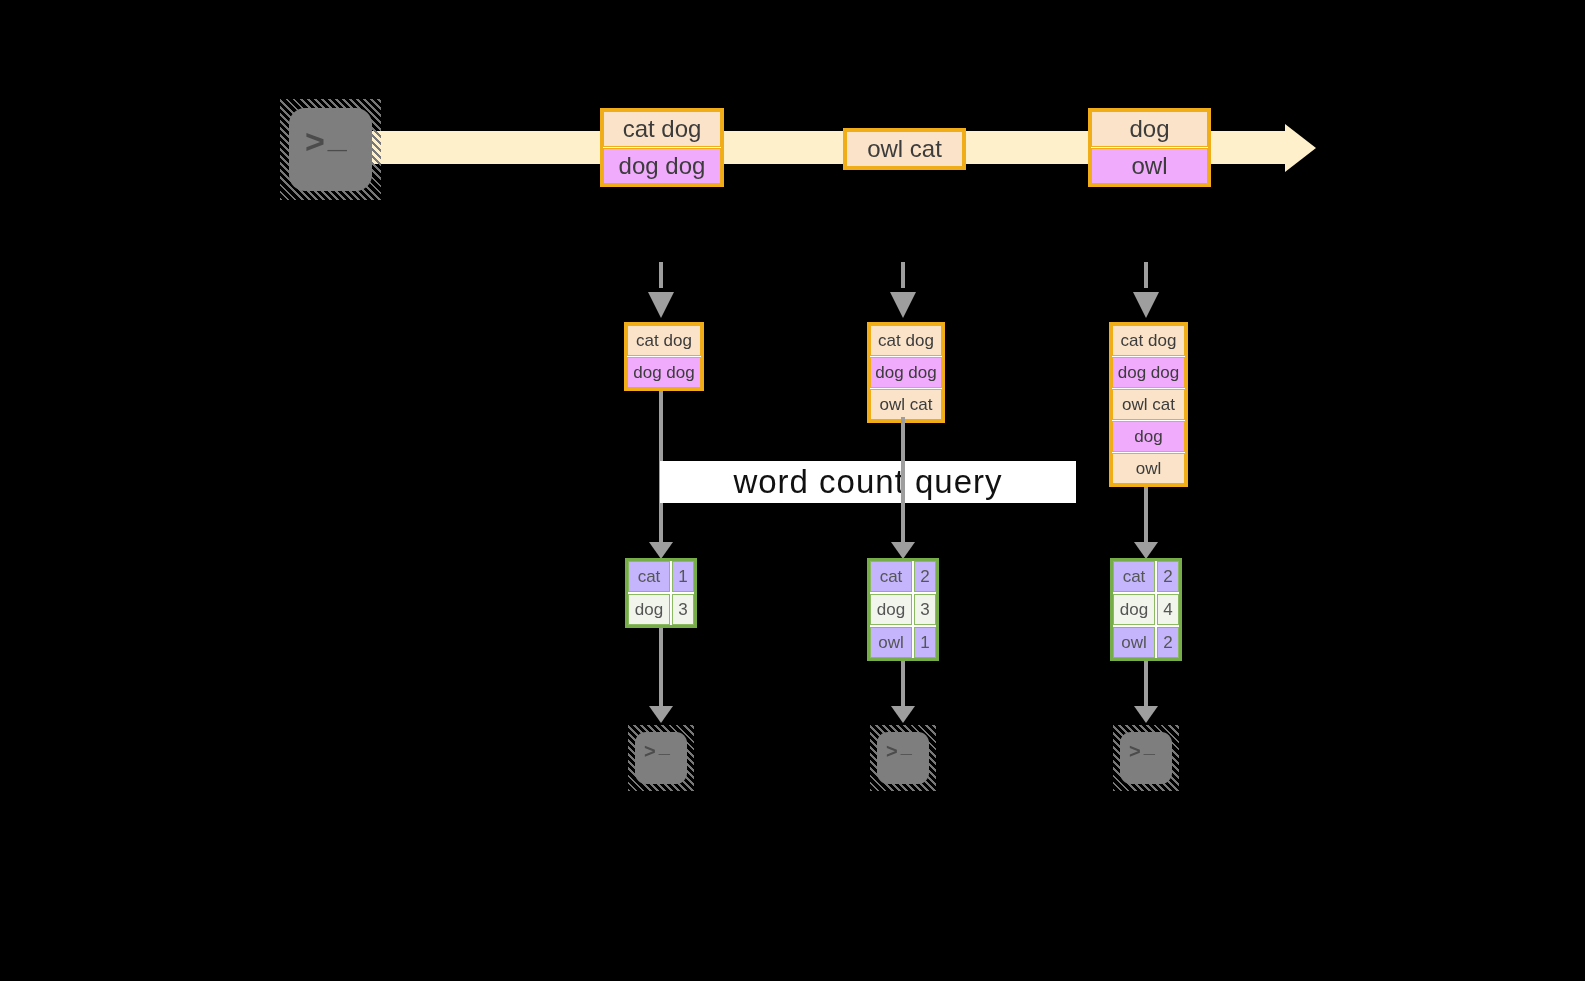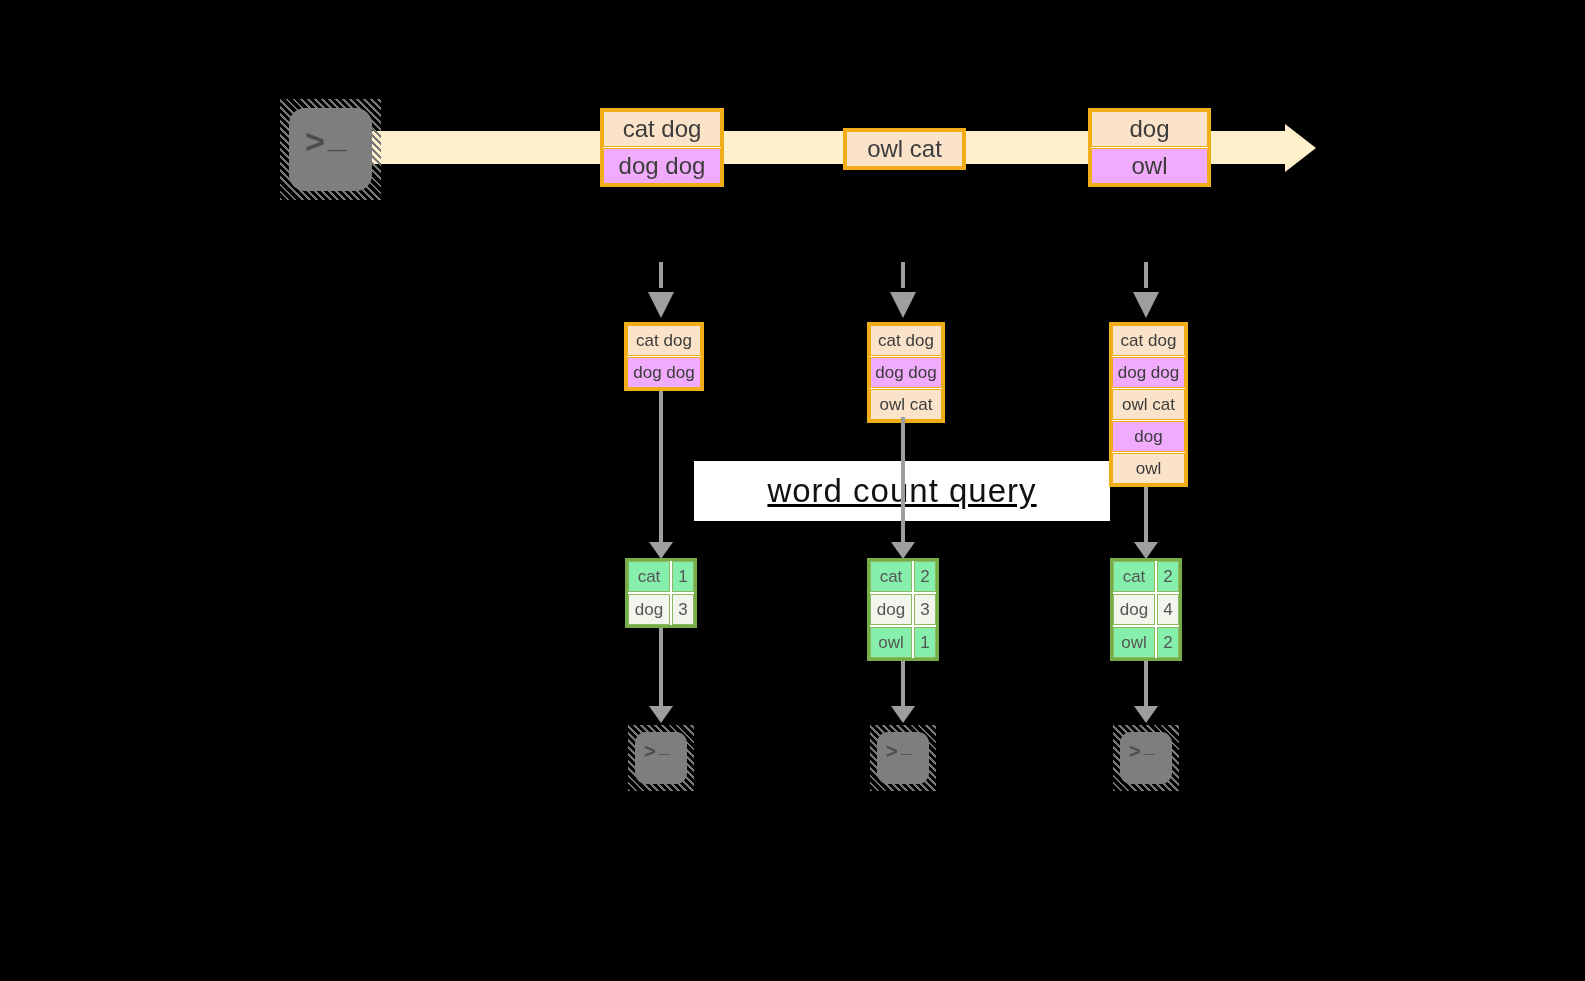--- a/index.html
+++ b/index.html
@@ -41,21 +41,21 @@
 
   
   .banner{background:#fff;display:flex;align-items:center;justify-content:center;z-index:1;}
   .banner span{position:relative;z-index:3;font-size:33px;font-weight:300;color:#111;letter-spacing:1px;}
 
   
   .gtable{background:#fff;border:3px solid #76ad48;display:grid;grid-template-columns:42px 22px;
           gap:2px;z-index:2;}
   .gtable .gcell{border:1px solid #8cba63;height:29px;display:flex;align-items:center;justify-content:center;
           font-size:17px;color:#555;}
-  .g-d{background:#86efac;}
+  .g-d{background:#c4b5fd;}
   .g-l{background:#f1f5ec;}
 </style>
 </head>
 <body>
 
 <div class="canvas">
 
   <div class="abs stream-band" style="left:330px;top:131px;width:955px;height:33px;"></div>
   <div class="abs tri-right" style="left:1285px;top:124px;"></div>
 
@@ -97,21 +97,21 @@
     <div class="cell fill-d">owl cat</div>
   </div>
   <div class="abs obox stack" style="left:1109px;top:322px;width:73px;">
     <div class="cell fill-d">cat dog</div>
     <div class="cell fill-l">dog dog</div>
     <div class="cell fill-d">owl cat</div>
     <div class="cell fill-l">dog</div>
     <div class="cell fill-d">owl</div>
   </div>
 
-  <div class="abs banner" style="left:694px;top:461px;width:416px;height:60px;text-decoration:underline;">
+  <div class="abs banner" style="left:660px;top:461px;width:416px;height:42px;">
     <span>word count query</span>
   </div>
 
   <div class="abs vline" style="left:659px;top:387px;height:156px;"></div>
   <div class="abs tri-down" style="left:649px;top:542px;"></div>
   <div class="abs vline z2" style="left:901px;top:417px;height:126px;"></div>
   <div class="abs tri-down" style="left:891px;top:542px;"></div>
   <div class="abs vline" style="left:1144px;top:477px;height:66px;"></div>
   <div class="abs tri-down" style="left:1134px;top:542px;"></div>
 

